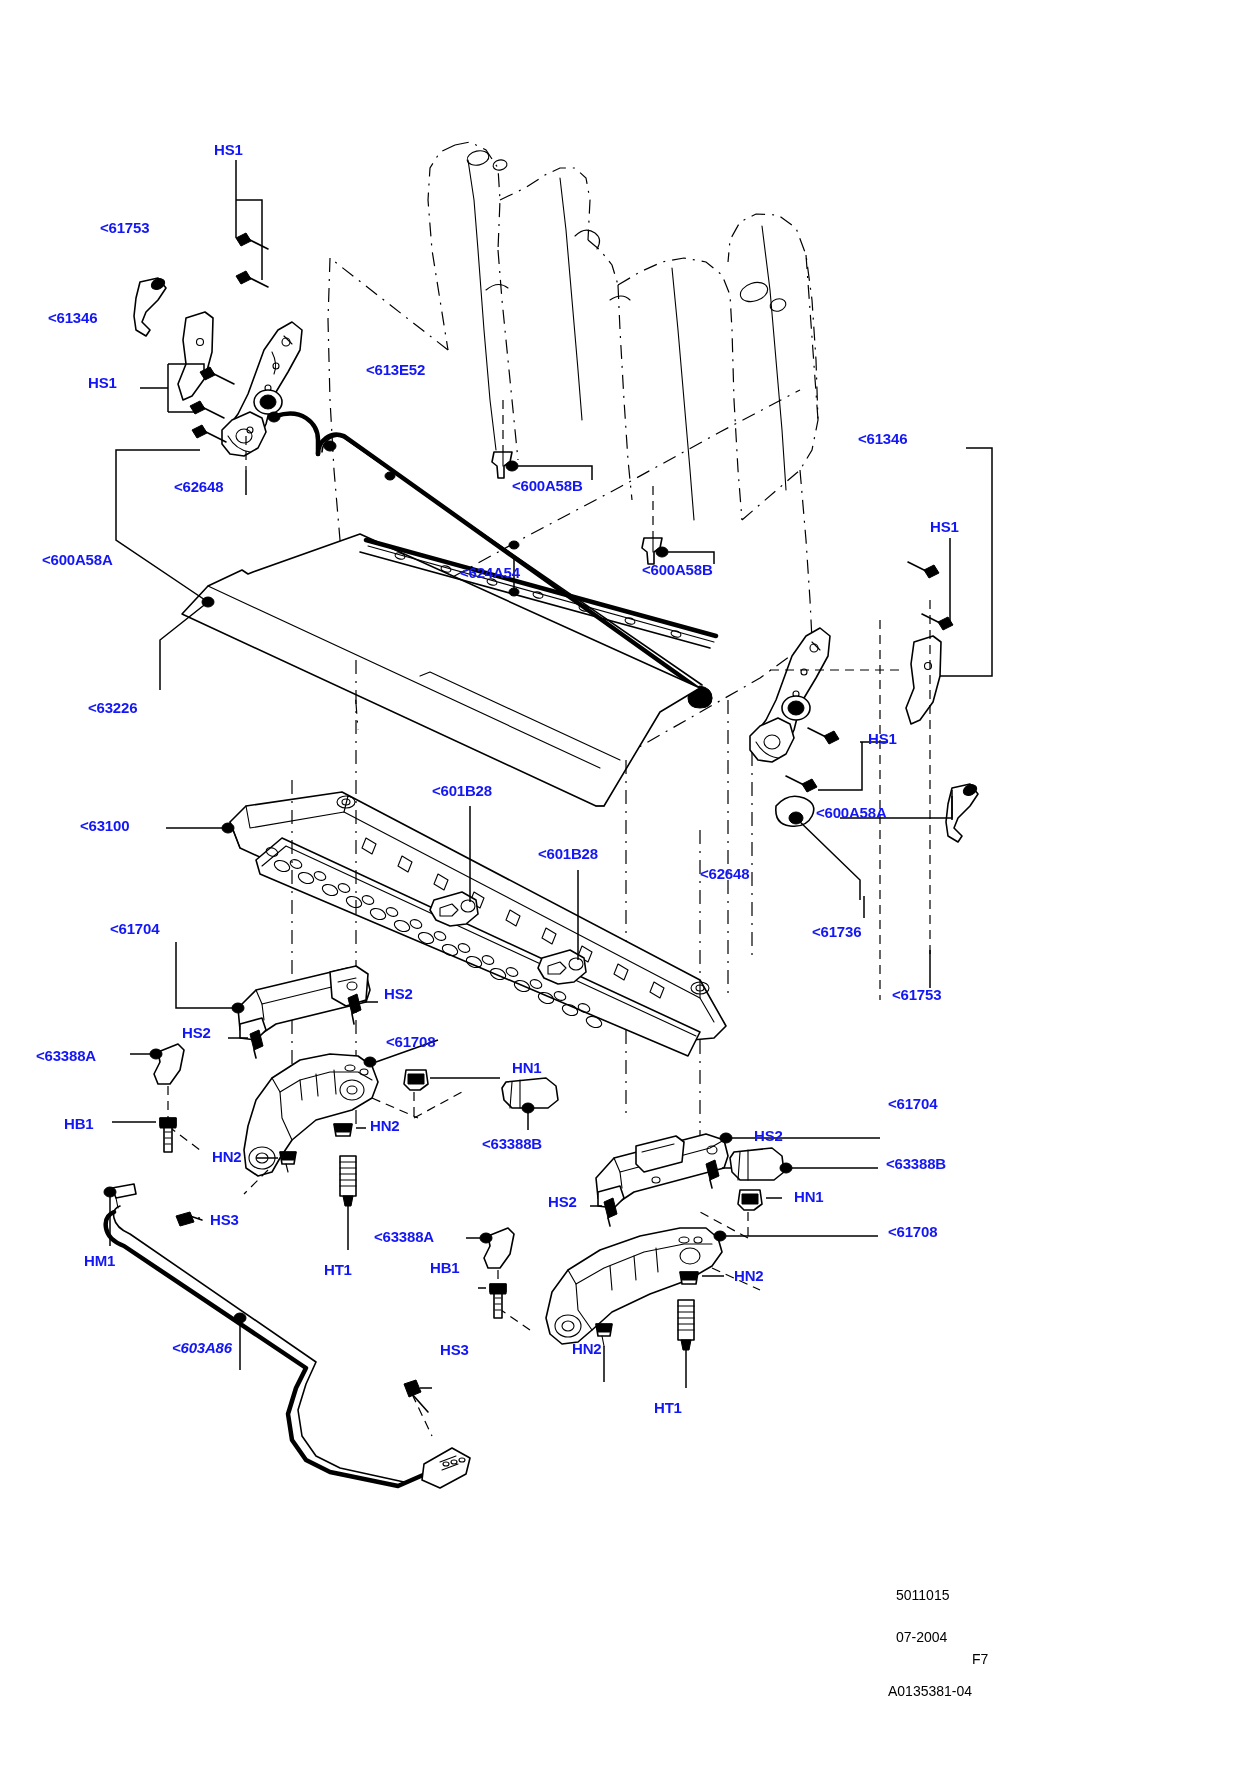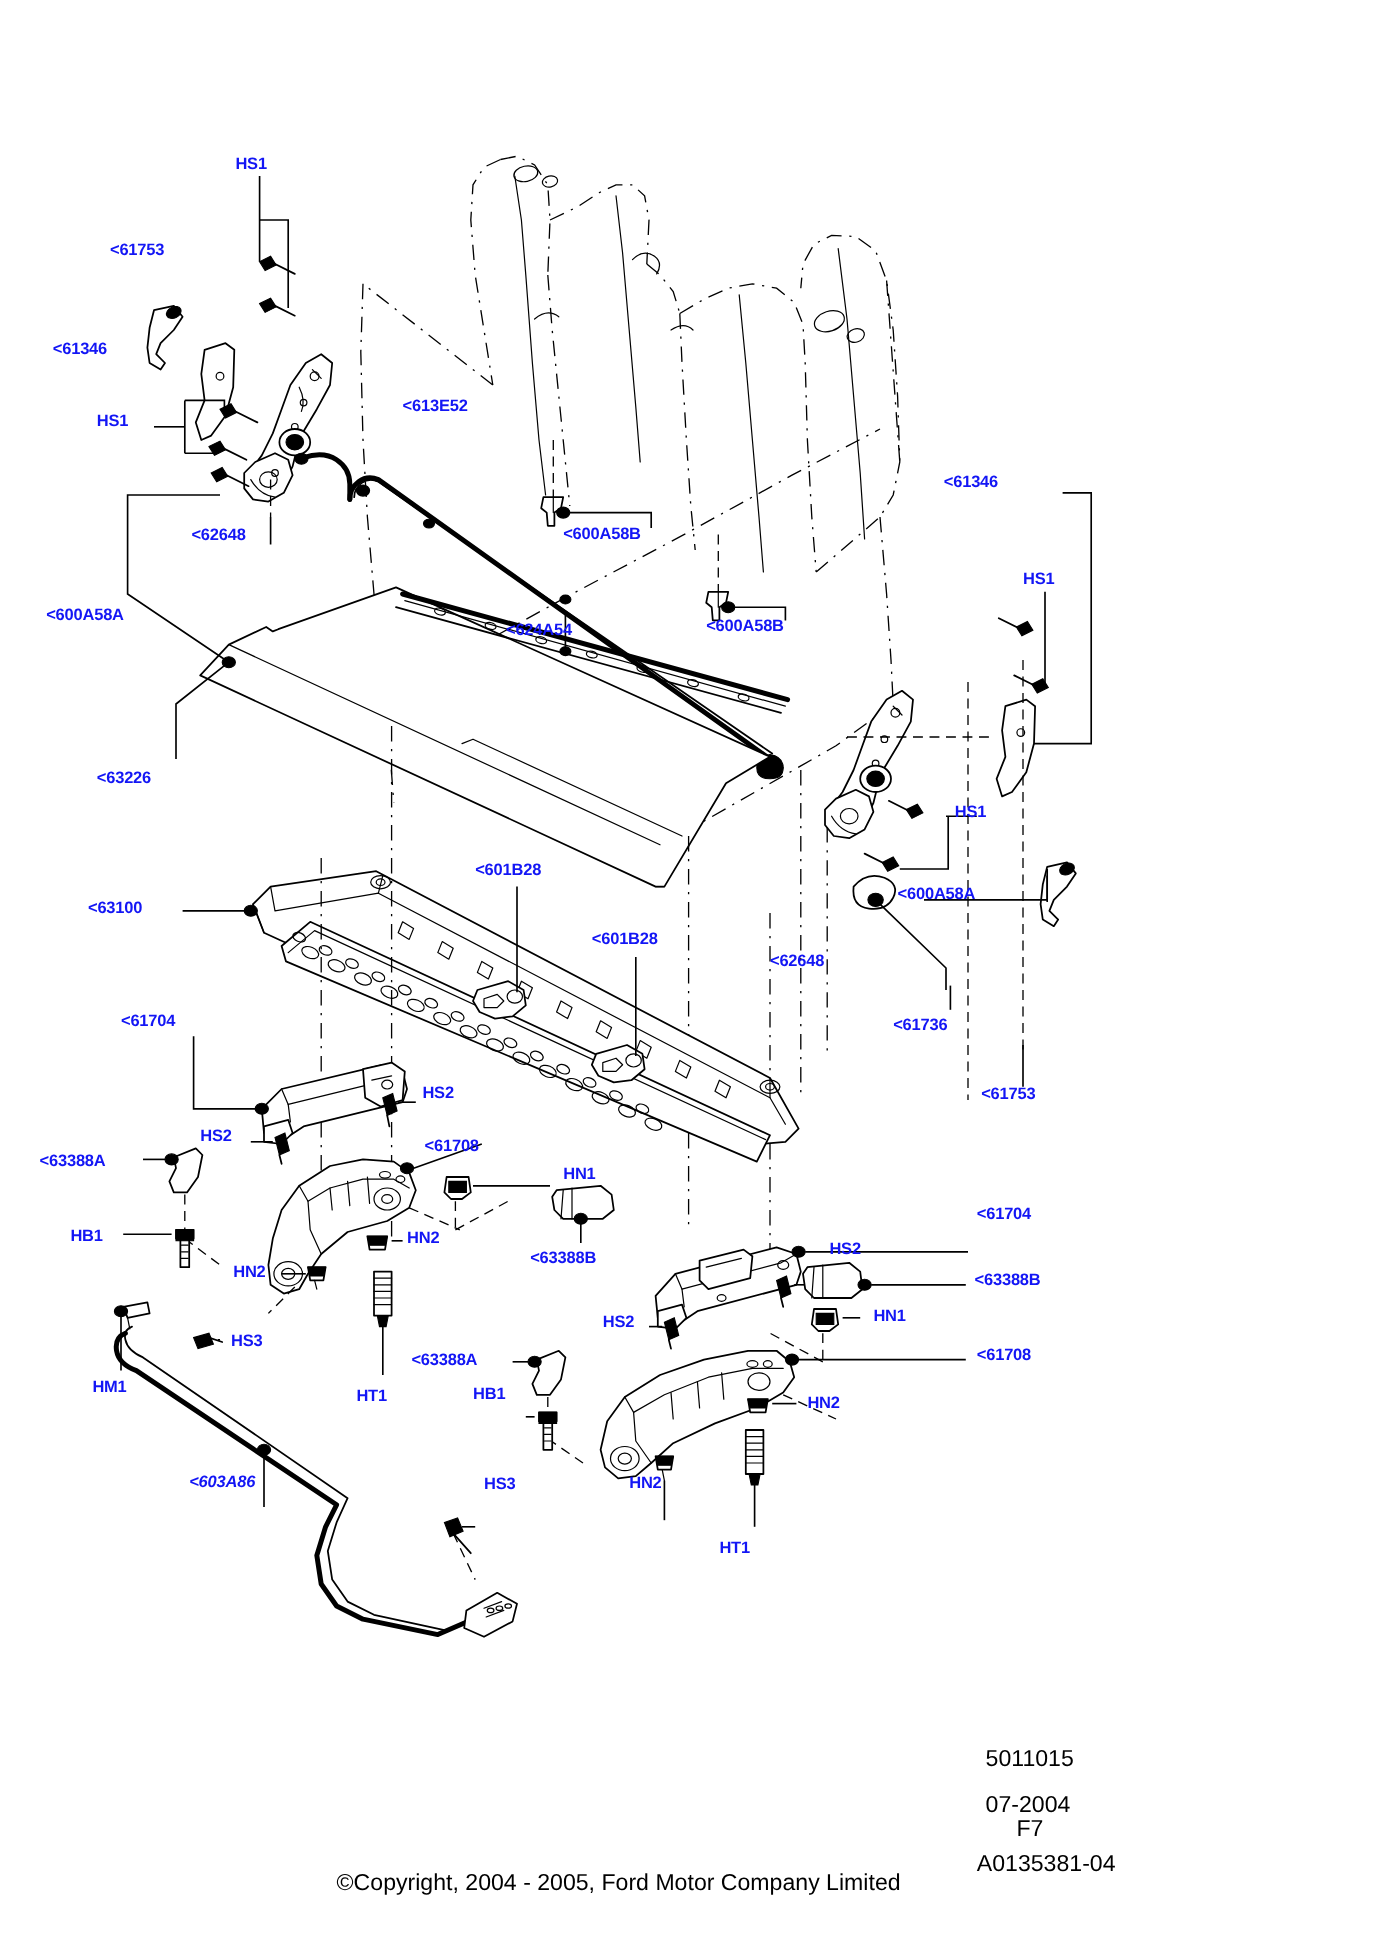--- a/index.html
+++ b/index.html
@@ -28,21 +28,21 @@
     font-weight: bold;
     font-size: 15px;
     letter-spacing: -0.2px;
     white-space: nowrap;
     line-height: 1;
   }
   .foot {
     position: absolute;
     color: #000000;
     font-family: "Liberation Sans", sans-serif;
-    font-size: 21px;
+    font-size: 14px;
     white-space: nowrap;
     line-height: 1;
   }
   .copy {
     position: absolute;
     color: #000000;
     font-family: "Liberation Sans", sans-serif;
     font-size: 21px;
     white-space: nowrap;
   }
@@ -547,17 +547,16 @@
       <div class="lbl" style="left: 430px; top: 1260px;">HB1</div>
       <div class="lbl" style="left: 734px; top: 1268px;">HN2</div>
       <div class="lbl" style="left: 172px; top: 1340px; font-style: italic;">&lt;603A86</div>
       <div class="lbl" style="left: 440px; top: 1342px;">HS3</div>
       <div class="lbl" style="left: 572px; top: 1341px;">HN2</div>
       <div class="lbl" style="left: 654px; top: 1400px;">HT1</div>
     </div>
 
   <div class="foot" style="left:896px; top:1588px;">5011015</div>
   <div class="foot" style="left:896px; top:1620px;margin-top:10px;">07-2004</div>
-  <div class="foot" style="left:924px; top:1652px;">F7</div>
+  <div class="foot" style="left:972px; top:1652px;">F7</div>
   <div class="foot" style="left:888px; top:1684px;">A0135381-04</div>
-  <div class="copy" style="left:306px; top:1700px;">©Copyright, 2004 - 2005, Ford Motor Company Limited</div>
 
 </div>
 
 </body></html>

